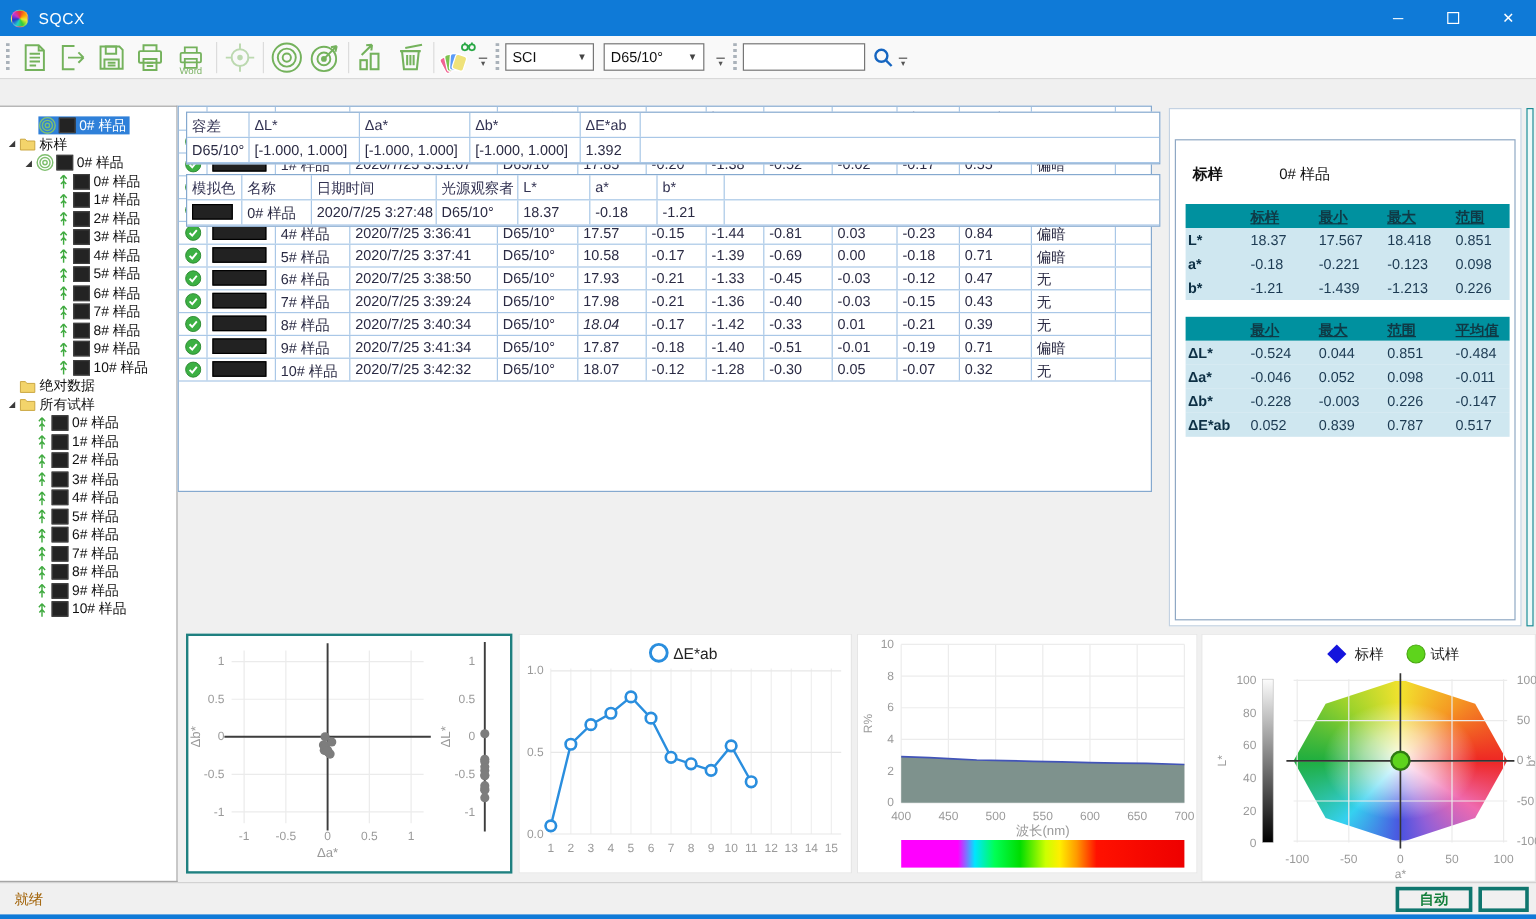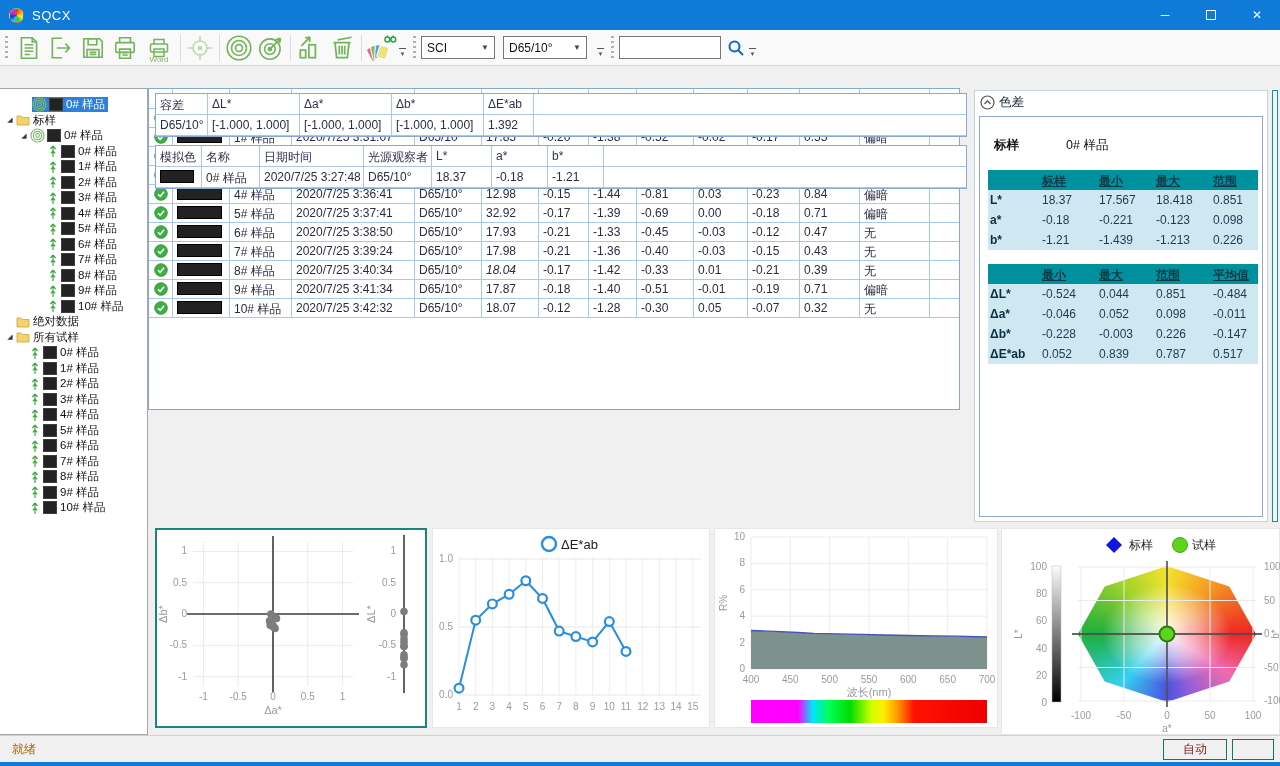--- a/index.html
+++ b/index.html
@@ -91,21 +91,21 @@
   .spectrum-bar { position:absolute; left:36px; top:171px; width:236px; height:23px; }
   .octagon { position:absolute; left:76px; top:37px; width:178px; height:136px;
     clip-path:polygon(50% 0,85% 15%,100% 50%,85% 85%,50% 100%,15% 85%,0 50%,15% 15%); }
   #chart4 svg, #chart3 svg, #chart2 svg, #chart1 svg { position:absolute; left:0; top:0; }
 
   
   .statusbar { position:absolute; left:0; top:735px; width:1280px; height:31px; background:#f0f0f0;
     border-top:1px solid #d2d2d2; border-bottom:4px solid #0f7ad7; display:flex; align-items:center; }
   .sb-left { font-size:12px; color:#a16207; margin-left:12px; }
   .sb-right { margin-left:auto; display:flex; margin-right:6px; }
-  .sb-box { border:1px solid #0f766e; height:21px; min-width:64px; display:flex; align-items:center; justify-content:center; font-size:12px; color:#7f1d1d; margin-left:5px; padding:0 8px; }
+  .sb-box { border:3px solid #0f766e; height:21px; min-width:64px; display:flex; align-items:center; justify-content:center; font-size:12px; color:#15803d; margin-left:5px; padding:0 8px;font-weight:bold; }
   .sb-box.empty { min-width:42px; }
 </style>
 </head>
 <body>
 
 <div class="app">
 
   <div class="titlebar">
     <span class="app-icon"></span>
     <span class="title">SQCX</span>
@@ -657,42 +657,42 @@
             <div class="tcell" style="width: 24px; padding-top: 2px; text-align: center;"><svg width="14" height="14" viewBox="0 0 14 14">
                 <circle cx="7" cy="7" r="6.3" fill="#3cb043" stroke="#2d8a33" stroke-width="0.8"></circle>
                 <path d="M4 7.2 L6.2 9.4 L10 4.8" fill="none" stroke="#fff" stroke-width="1.6"></path>
               </svg></div>
             <div class="tcell" style="width: 57px;">
               <div class="cell-swatch" style="width: 45px;"></div>
             </div>
             <div class="tcell" style="width: 62px;">4# 样品</div>
             <div class="tcell" style="width: 123px;">2020/7/25 3:36:41</div>
             <div class="tcell" style="width: 67px;">D65/10°</div>
-            <div class="tcell" style="width: 57px;">12.98</div>
+            <div class="tcell" style="width: 57px;">17.57</div>
             <div class="tcell" style="width: 50px;">-0.15</div>
             <div class="tcell" style="width: 48px;">-1.44</div>
             <div class="tcell" style="width: 57px;">-0.81</div>
             <div class="tcell" style="width: 54px;">0.03</div>
             <div class="tcell" style="width: 52px;">-0.23</div>
             <div class="tcell" style="width: 60px;">0.84</div>
             <div class="tcell" style="width: 70px;">偏暗</div>
             <div class="tcell fill"></div>
           </div>
           <div class="trow">
             <div class="tcell" style="width: 24px; padding-top: 2px; text-align: center;"><svg width="14" height="14" viewBox="0 0 14 14">
                 <circle cx="7" cy="7" r="6.3" fill="#3cb043" stroke="#2d8a33" stroke-width="0.8"></circle>
                 <path d="M4 7.2 L6.2 9.4 L10 4.8" fill="none" stroke="#fff" stroke-width="1.6"></path>
               </svg></div>
             <div class="tcell" style="width: 57px;">
               <div class="cell-swatch" style="width: 45px;"></div>
             </div>
             <div class="tcell" style="width: 62px;">5# 样品</div>
             <div class="tcell" style="width: 123px;">2020/7/25 3:37:41</div>
             <div class="tcell" style="width: 67px;">D65/10°</div>
-            <div class="tcell" style="width: 57px;">32.92</div>
+            <div class="tcell" style="width: 57px;">10.58</div>
             <div class="tcell" style="width: 50px;">-0.17</div>
             <div class="tcell" style="width: 48px;">-1.39</div>
             <div class="tcell" style="width: 57px;">-0.69</div>
             <div class="tcell" style="width: 54px;">0.00</div>
             <div class="tcell" style="width: 52px;">-0.18</div>
             <div class="tcell" style="width: 60px;">0.71</div>
             <div class="tcell" style="width: 70px;">偏暗</div>
             <div class="tcell fill"></div>
           </div>
           <div class="trow">
@@ -796,27 +796,20 @@
             <div class="tcell" style="width: 57px;">-0.30</div>
             <div class="tcell" style="width: 54px;">0.05</div>
             <div class="tcell" style="width: 52px;">-0.07</div>
             <div class="tcell" style="width: 60px;">0.32</div>
             <div class="tcell" style="width: 70px;">无</div>
             <div class="tcell fill"></div>
           </div>
         </div>
 
       <div class="right-panel">
-        <div class="rp-header">
-          <svg width="15" height="15" viewBox="0 0 15 15">
-              <circle cx="7.5" cy="7.5" r="6.5" fill="none" stroke="#555" stroke-width="1.2"></circle>
-              <path d="M4.5 9 L7.5 6 L10.5 9" fill="none" stroke="#555" stroke-width="1.3"></path>
-            </svg>
-          <span>色差</span>
-        </div>
         <div class="rp-box">
           <div class="rp-std">
             <span class="lab">标样</span>
             <span>0# 样品</span>
           </div>
           <div class="cd-table" id="cd-table1">
               <div class="cd-row hdr">
                 <div class="cd-cell" style="width: 52px;"></div>
                 <div class="cd-cell" style="width: 57px;">标样</div>
                 <div class="cd-cell" style="width: 57px;">最小</div>

